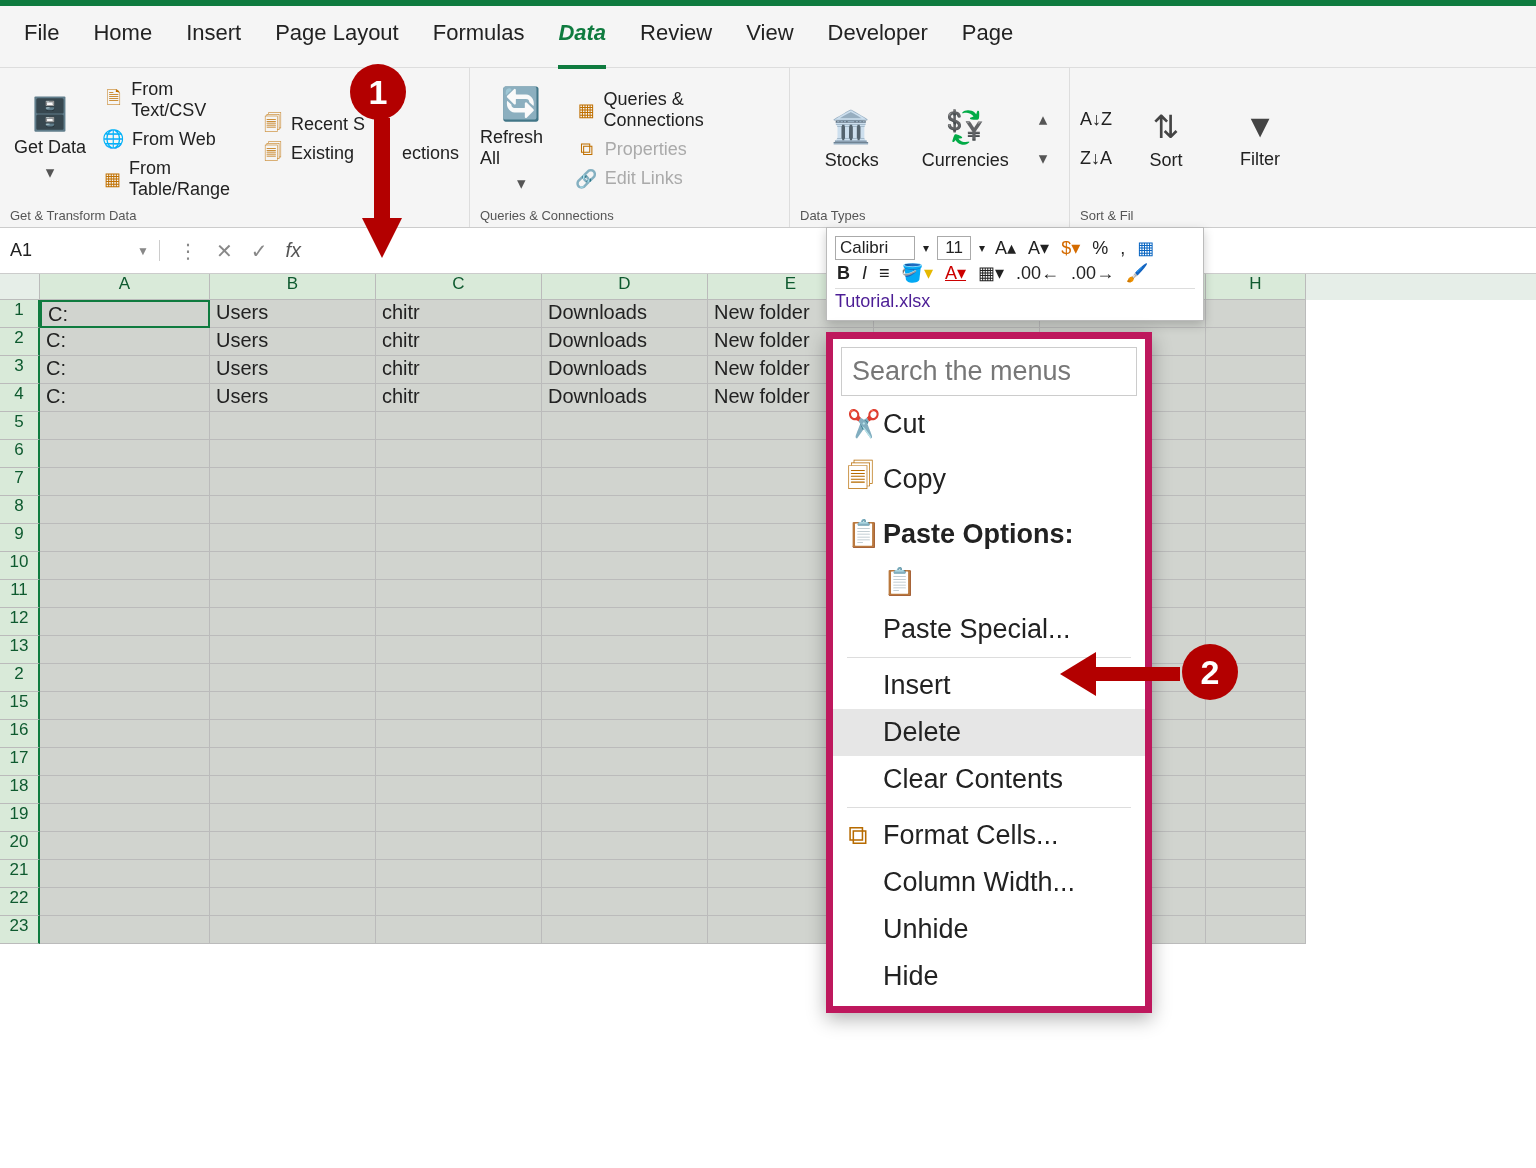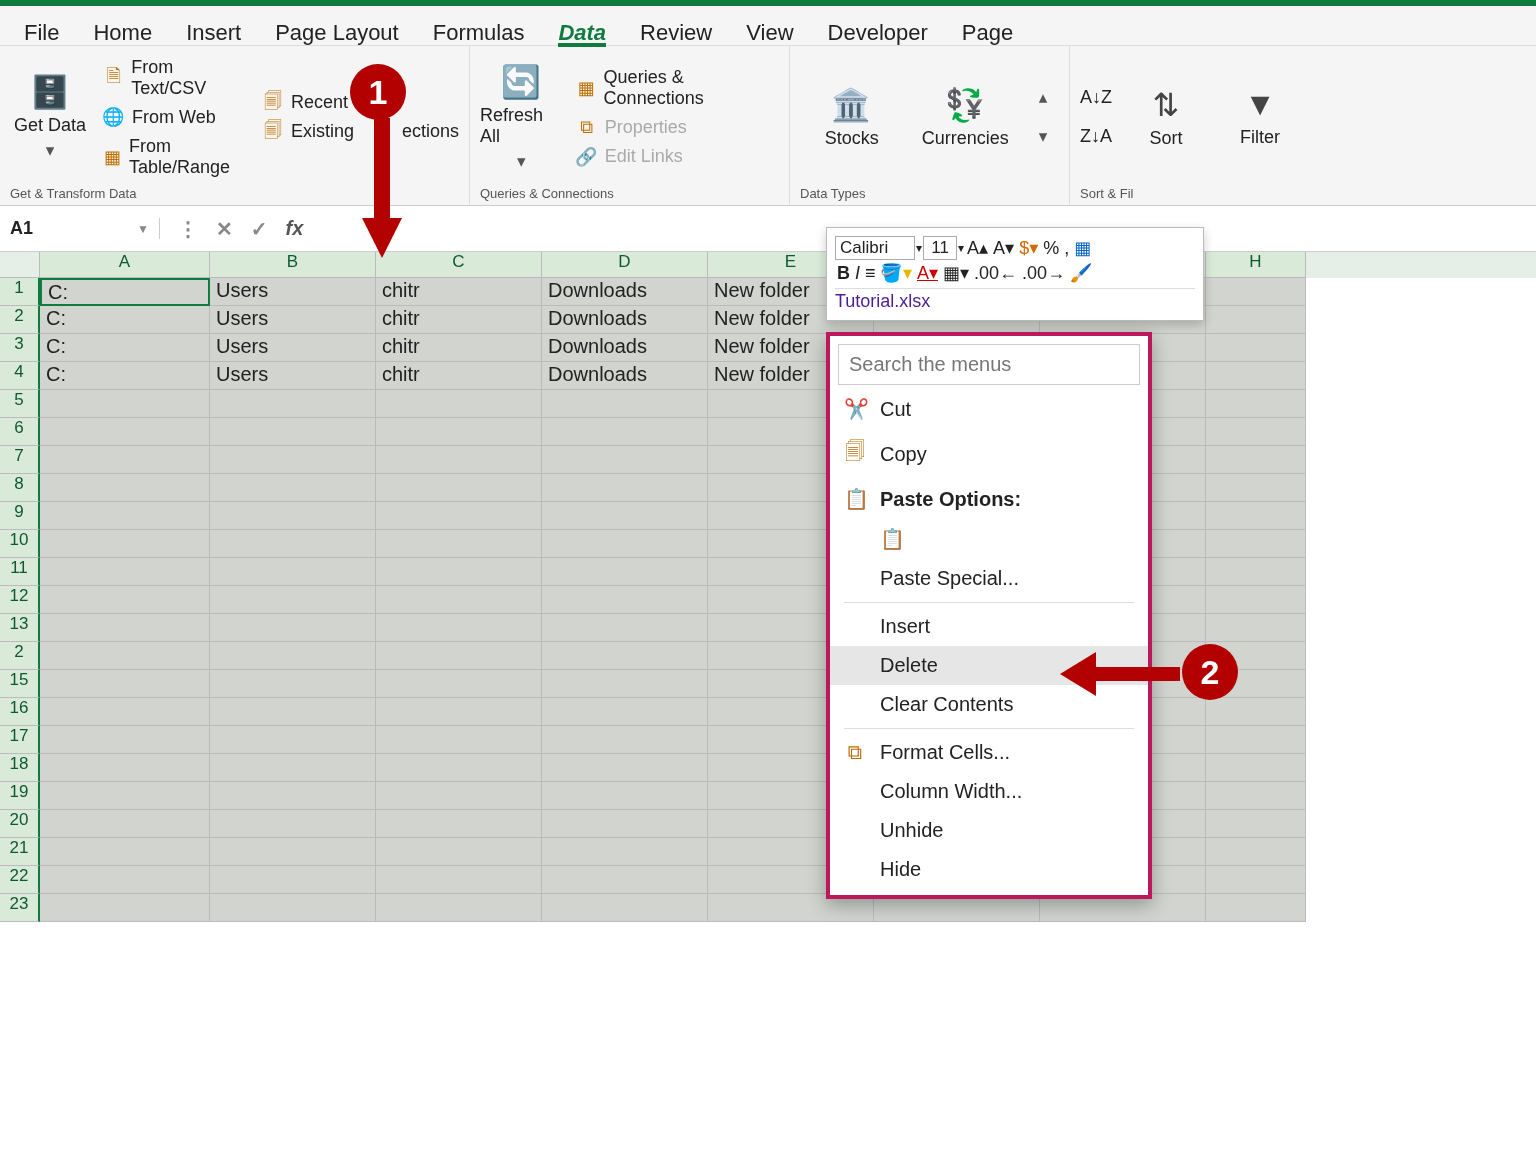--- a/index.html
+++ b/index.html
@@ -15,21 +15,21 @@
     position: relative;
   }
   .topbar { height: 6px; background: #0f7b3f; }
   
   .tabs {
     display: flex;
     gap: 34px;
     padding: 14px 24px 0 24px;
     background: #f5f5f5;
     border-bottom: 1px solid #ddd;
-    height: 40px;
+    height: 62px;
   }
   .tab {
     font-size: 22px;
     color: #222;
     cursor: pointer;
     padding-bottom: 8px;
     position: relative;
   }
   .tab.active {
     color: #0f7b3f;
@@ -86,21 +86,20 @@
     display: inline-flex; align-items: center; justify-content: center;
     font-size: 18px; color: #c07000;
   }
   
   .fbar {
     display: flex;
     align-items: center;
     height: 46px;
     border-bottom: 1px solid #ccc;
     font-size: 18px;
-    font-weight: bold;
   }
   .namebox {
     width: 160px;
     border-right: 1px solid #ccc;
     padding: 0 10px;
     display: flex;
     align-items: center;
     justify-content: space-between;
   }
   .namebox span.dd { color: #888; font-size: 12px; }
@@ -164,35 +163,35 @@
     position: absolute;
     left: 826px; top: 227px;
     width: 378px;
     background: #fff;
     border: 1px solid #bbb;
     box-shadow: 0 4px 10px rgba(0,0,0,.2);
     padding: 6px 8px;
     font-size: 18px;
     z-index: 5;
   }
-  .mt-row { display: flex; align-items: center; gap: 1px; margin: 2px 0; flex-wrap: nowrap; }
+  .mt-row { display: flex; align-items: center; gap: 8px; margin: 2px 0; flex-wrap: nowrap; }
   .mt-row select, .mt-row .drop {
     border: 1px solid #aaa; font-size: 17px; padding: 1px 4px; background: #fff;
   }
   .mt-row .btn { cursor: pointer; padding: 0 2px; font-size: 18px; }
   
   .ctxmenu {
     position: absolute;
     left: 826px; top: 332px;
     width: 326px;
     background: #fff;
-    border: 4px solid #be185d;
+    border: 7px solid #be185d;
     box-shadow: 0 6px 18px rgba(0,0,0,.3);
     z-index: 6;
-    font-size: 20px;
+    font-size: 27px;
     padding-bottom: 6px;
   }
   .ctxmenu .search {
     margin: 8px 8px 4px 8px;
     border: 1px solid #ccc;
     padding: 8px 10px;
     color: #777;
   }
   .ctxmenu .mi {
     display: flex; align-items: center;

